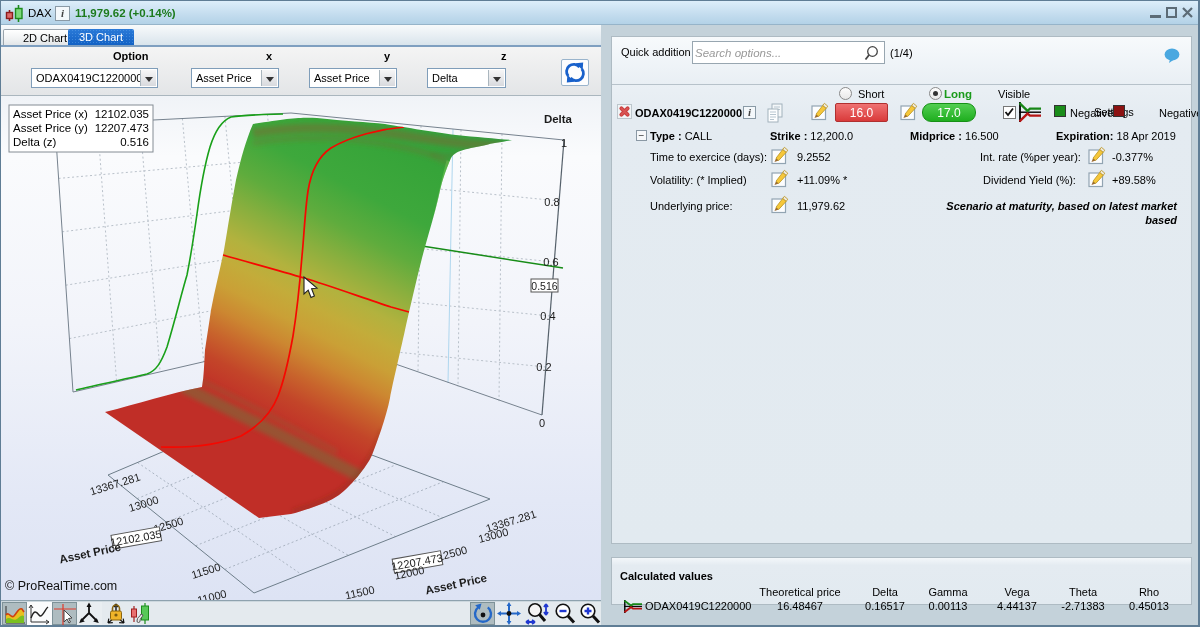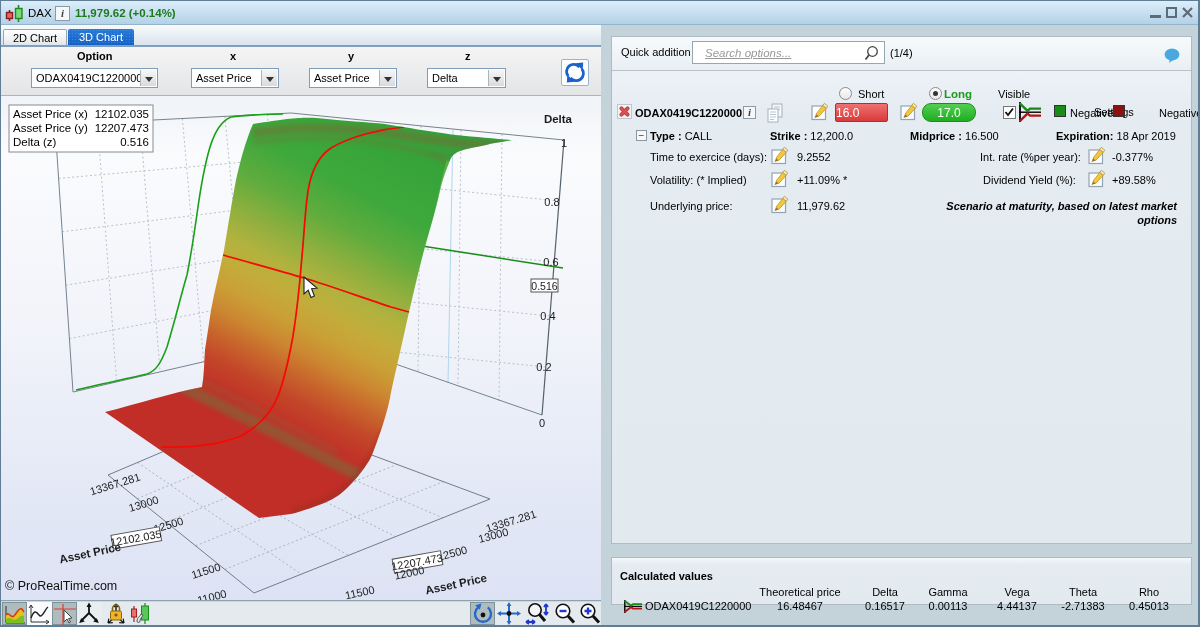--- a/index.html
+++ b/index.html
@@ -15,49 +15,49 @@
   background:linear-gradient(#ddeefa, #c3dcee 60%, #b3d2e7);
   border-bottom:1px solid #96b4c9;text-decoration:underline; }
 #titlebar .name { position:absolute; left:27px; top:6px; font-size:11.5px; color:#000; }
 #titlebar .quote { position:absolute; left:74px; top:6px; font-size:11.5px; font-weight:bold; color:#1c7a1c; }
 .infobox { position:absolute; width:15px; height:15px; background:#f4f8fb; border:1px solid #8a9aa6;
   text-align:center; font-size:11px; font-weight:bold; color:#444; line-height:13px; font-family:"Liberation Serif",serif; font-style:italic;}
 
 #leftpane { position:absolute; left:1px; top:25px; width:600px; height:600px; background:#e9edf0; box-shadow:inset -1px 0 0 #a8b4be; }
 #tabstrip { position:absolute; left:0; top:0; width:600px; height:20px; background:linear-gradient(#f8fafb,#d9e4ec); }
 .tab { position:absolute; top:4px; height:16px; padding:0; font-size:11px; line-height:16px; }
-#tab2d { left:2px; width:64px; background:linear-gradient(#ffffff,#f0f2f3 60%,#e2e5e8); border:1px solid #9aa4ac; border-bottom:none; border-radius:2px 2px 0 0; color:#000; text-align:center;}
+#tab2d { left:2px; width:84px; background:linear-gradient(#ffffff,#f0f2f3 60%,#e2e5e8); border:1px solid #9aa4ac; border-bottom:none; border-radius:2px 2px 0 0; color:#000; text-align:center;}
 #tab3d { left:67px; width:66px; background-color:#1a6fd0;
   background-image:radial-gradient(circle, rgba(120,185,245,0.35) 0.7px, transparent 1px),
    linear-gradient(#2a7ad8,#1261c4);
   background-size:3px 3px, 100% 100%; color:#fff; text-align:center; border-radius:2px 2px 0 0; }
 #ctrlrow { position:absolute; left:0; top:20px; width:600px; height:51px;
   background:linear-gradient(#f4f4f4,#e3e5e7); border-top:2px solid #7f9fc0; border-bottom:1px solid #aab6be; }
-.clabel { position:absolute; top:3px; font-weight:bold; font-size:11px; }
+.clabel { position:absolute; top:3px; font-weight:bold; font-size:11px;margin-left:36px; }
 .dropdown { position:absolute; top:21px; height:20px; background:#fff; border:1px solid #7f9db9; font-size:11px; }
 .dropdown .txt { position:absolute; left:4px; top:3px; white-space:nowrap; }
 .dropdown .btn { position:absolute; right:1px; top:1px; bottom:1px; width:16px;
   background:linear-gradient(#f6f6f6,#d8dade); border-left:1px solid #aab6be; }
 .dropdown .btn:after { content:""; position:absolute; left:4px; top:7px; border:4px solid transparent; border-top:5px solid #333; }
 #refreshbtn { position:absolute; left:560px; top:12px; width:28px; height:27px; background:#fdfdfe; border:1px solid #9ab4cc; border-radius:2px; }
 #chart { position:absolute; left:0; top:71px; width:600px; height:504px; background:#fff; border-right:1px solid #8a98a2; }
 #toolbar { position:absolute; left:0; top:575px; width:600px; height:25px; background:#cdd8de; border-top:1px solid #8ea2ae; }
 
 #rightpane { position:absolute; left:601px; top:25px; width:597px; height:600px; background:#c4d2da; }
 .panelbox { position:absolute; left:10px; width:581px; background:linear-gradient(#f3f7fa, #e4ebf1 16%, #e2eaf0);
   border:1px solid #aebbc3; }
 #box1 { top:11px; height:508px; }
 #box2 { top:532px; height:48px; }
-#qrow { position:absolute; left:0; top:0; width:100%; height:34px; border-bottom:1px solid #b7c2ca; background:linear-gradient(#f7fafc,#e9eff4); }
+#qrow { position:absolute; left:0; top:0; width:100%; height:48px; border-bottom:1px solid #b7c2ca; background:linear-gradient(#f7fafc,#e9eff4); }
 #searchbox { position:absolute; left:80px; top:4px; width:193px; height:23px; background:#fff; border:1px solid #98a6b0; }
-#searchbox .ph { position:absolute; left:12px; top:5px; color:#999; font-style:italic; font-size:11.5px;text-decoration:underline; }
+#searchbox .ph { position:absolute; left:2px; top:5px; color:#999; font-style:italic; font-size:11.5px; }
 .radio { position:absolute; width:13px; height:13px; border-radius:50%; background:linear-gradient(#fdfdfd,#e8e8e8); border:1px solid #8a8a8a; }
 .radio.sel:after { content:""; position:absolute; left:3px; top:3px; width:5px; height:5px; border-radius:50%; background:#333; }
 .pencil { position:absolute; width:19px; height:18px; }
-.btn16 { position:absolute; background:linear-gradient(#ef7272,#d93a3a); color:#fff; font-size:12px; border:1px solid #b03030; border-radius:2px; }
+.btn16 { position:absolute; background:linear-gradient(#ef7272,#d93a3a); color:#fff; text-align:center; font-size:12px; border:1px solid #b03030; border-radius:2px; }
 .btn17 { position:absolute; background:linear-gradient(#52ce52,#1fae1f); color:#fff; text-align:center; font-size:12px; border:1px solid #169016; border-radius:9px; }
 .checkbox { position:absolute; width:13px; height:13px; background:#fff; border:1px solid #777; }
 .sq { position:absolute; width:12px; height:12px; border:1px solid #333; }
 .t { position:absolute; white-space:nowrap; }
 .tbtn { position:absolute; top:1px; width:25px; height:23px; }
 .tbtn.pressed { background:#aebcc0; border:1px solid #7e9298; }
 .tbtn svg { position:absolute; left:0; top:0; }
 .tbtn.flat { background:transparent; }
 </style>
 </head>
@@ -471,21 +471,21 @@
     <span class="pencil" style="left:160px;top:159px;">
         <svg width="19" height="21" viewBox="0 0 19 21" style="position:absolute;left:-1px;top:-3px;">
           <rect x="1" y="6" width="13.5" height="13.5" fill="#fcfdfe" stroke="#92a4b2" stroke-width="1.2"></rect>
           <path d="M3.5,18 L5,14.2 L7.7,16.5 Z" fill="#9a6a30"></path>
           <path d="M5,14.2 L11.8,5.4 L15.2,8.3 L7.7,16.5 Z" fill="#f6c73a" stroke="#b8921c" stroke-width="0.8"></path>
           <path d="M11.8,5.4 L13.4,3.3 L16.8,6.2 L15.2,8.3 Z" fill="#efe9dc" stroke="#b8921c" stroke-width="0.8"></path>
         </svg>
       </span>
     <span class="t" style="left:185px;top:163px;">11,979.62</span>
     <span class="t" style="right:14px;top:163px;text-align:right;font-weight:bold;font-style:italic;">Scenario at maturity, based on latest market</span>
-    <span class="t" style="right:14px;top:177px;text-align:right;font-weight:bold;font-style:italic;">options</span>
+    <span class="t" style="right:14px;top:177px;text-align:right;font-weight:bold;font-style:italic;">based</span>
   </div>
   <div class="panelbox" id="box2">
     <span class="t" style="left:8px;top:12px;font-weight:bold;">Calculated values</span>
     <span class="t" style="left:138px;top:28px;width:100px;text-align:center;">Theoretical price</span>
     <span class="t" style="left:243px;top:28px;width:60px;text-align:center;">Delta</span>
     <span class="t" style="left:306px;top:28px;width:60px;text-align:center;">Gamma</span>
     <span class="t" style="left:375px;top:28px;width:60px;text-align:center;">Vega</span>
     <span class="t" style="left:441px;top:28px;width:60px;text-align:center;">Theta</span>
     <span class="t" style="left:507px;top:28px;width:60px;text-align:center;">Rho</span>
     <svg class="abs" style="left:12px;top:42px;" width="19" height="13" viewBox="0 0 19 13">

